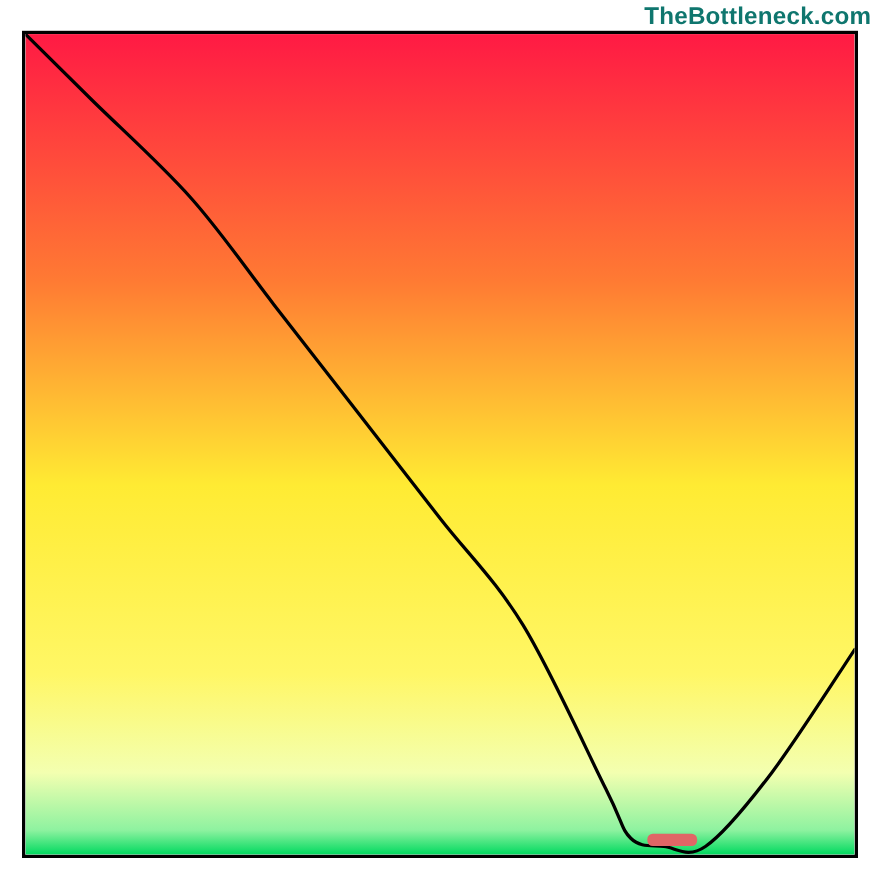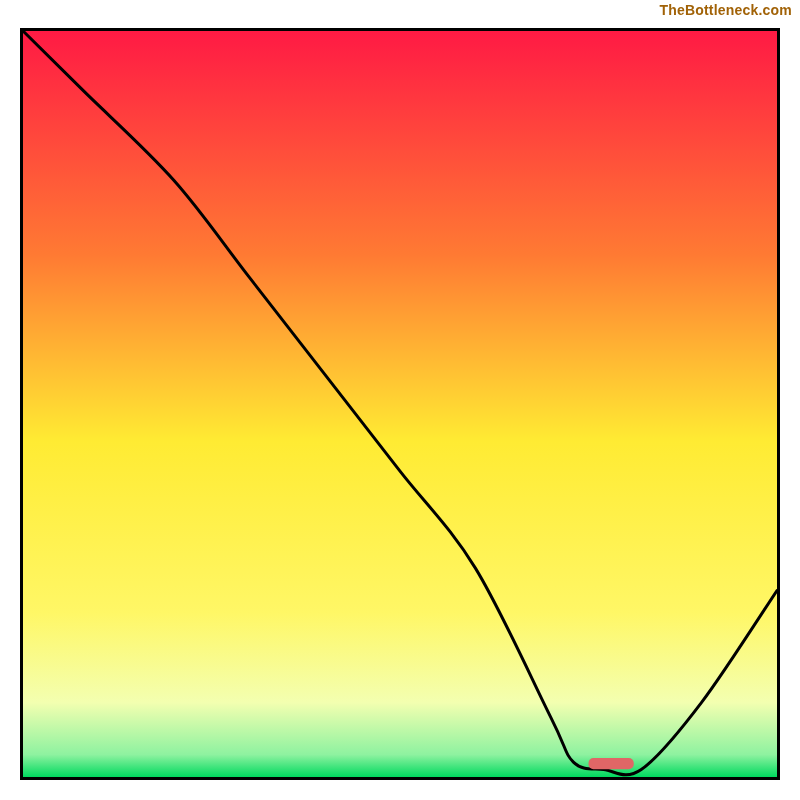--- a/index.html
+++ b/index.html
@@ -13,23 +13,23 @@
   }
   .frame {
     position: relative;
     width: 800px;
     height: 800px;
   }
   .attribution {
     position: absolute;
     top: 2px;
     right: 8px;
-    font-size: 14px;
+    font-size: 22px;
     font-weight: 600;
-    color: #a16207;
+    color: #0f766e;
     letter-spacing: 0.2px;
   }
   .plot-border {
     position: absolute;
     left: 20px;
     top: 28px;
     width: 760px;
     height: 752px;
     border: 3px solid #000;
     box-sizing: border-box;

